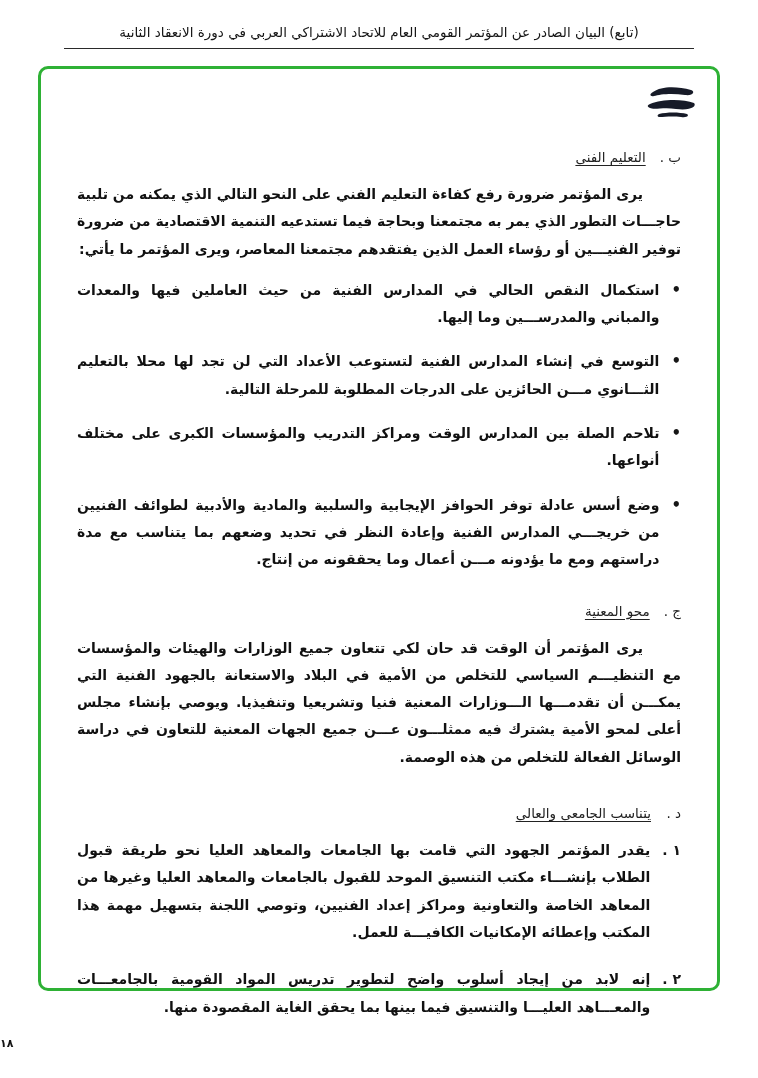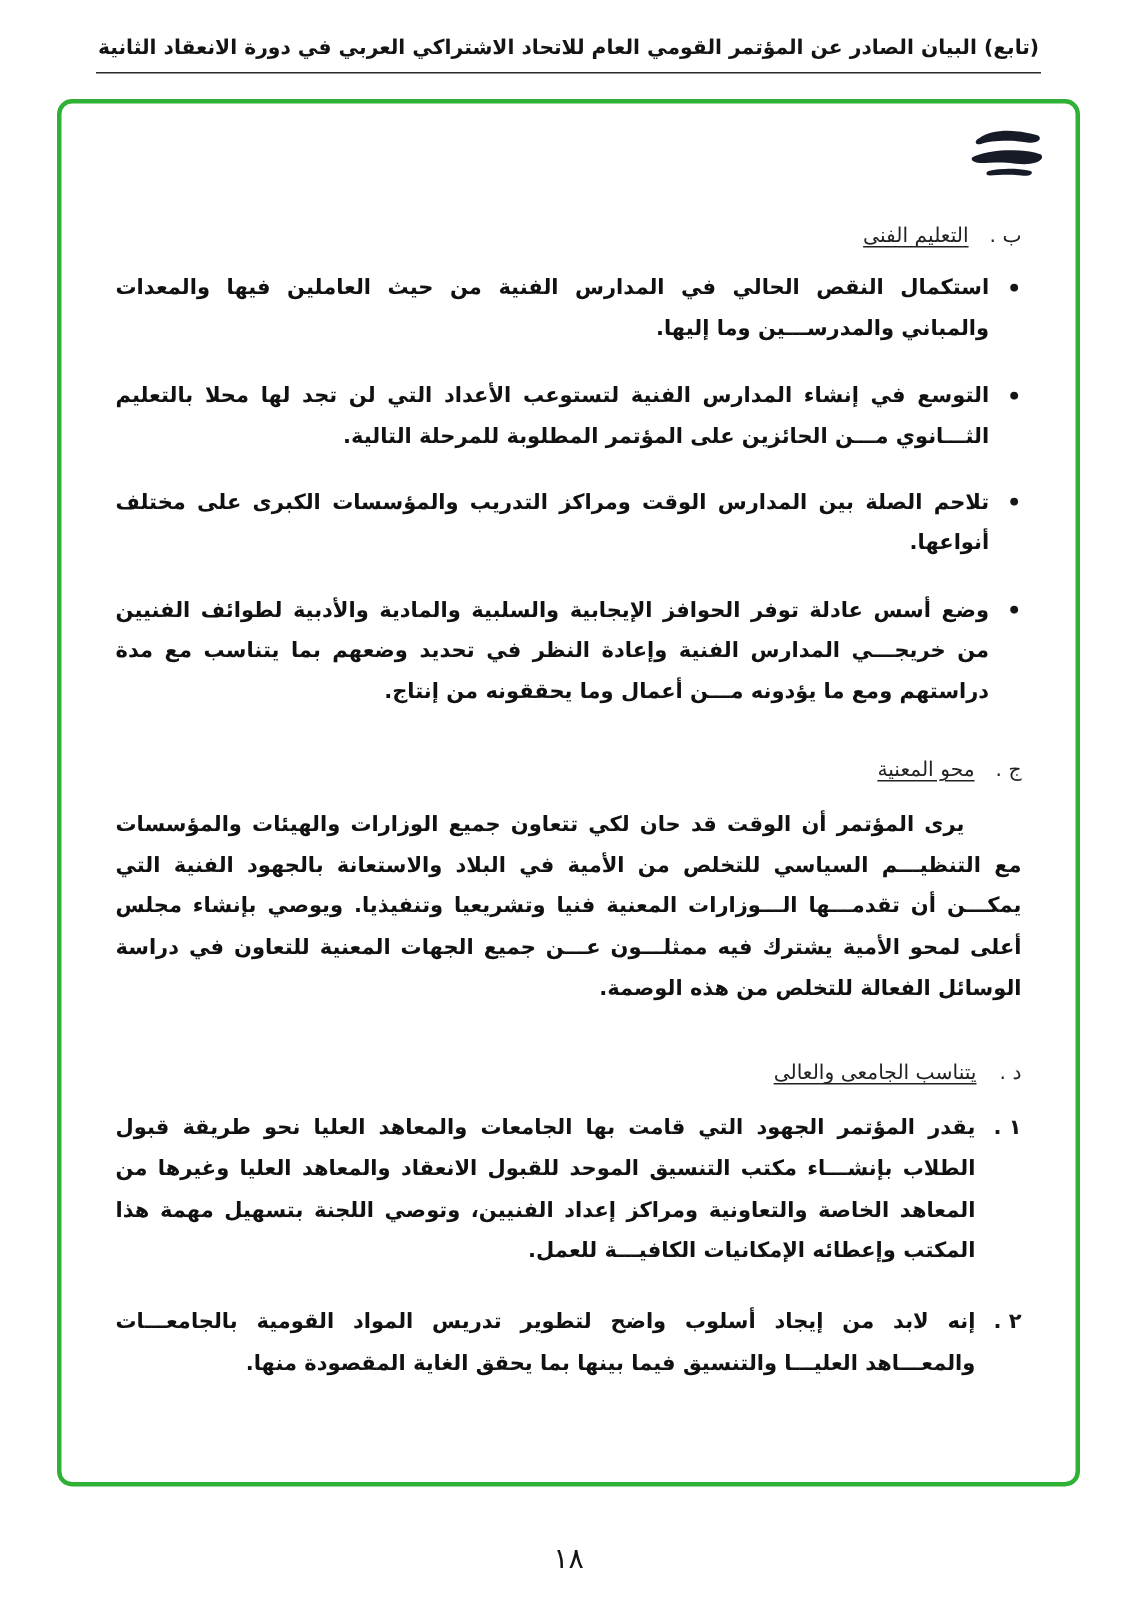--- a/index.html
+++ b/index.html
@@ -17,21 +17,21 @@
     direction: rtl;
     color: #161616;
   }
   .page-header {
     position: absolute;
     top: 24px;
     left: 0;
     right: 0;
     text-align: center;
     font-size: 13.5px;
-    font-weight: bold;
+    font-weight: normal;
     color: #141414;
   }
   .header-rule {
     position: absolute;
     top: 48px;
     left: 64px;
     right: 64px;
     border-top: 1.6px solid #2a2a2a;
   }
   .frame {
@@ -104,23 +104,23 @@
     font-size: 14px;
     line-height: 1.95;
     white-space: nowrap;
   }
   .num-body { flex: 1 1 auto; }
   .page-number {
     position: absolute;
     bottom: 28px;
     left: 0;
     right: 0;
-    text-align: center;
-    font-size: 19px;
-    font-weight: normal;
+    text-align: left;
+    font-size: 11px;
+    font-weight: bold;
     color: #141414;
   }
 </style>
 </head>
 <body>
 
 <div class="page">
 
   <div class="page-header">(تابع) البيان الصادر عن المؤتمر القومي العام للاتحاد الاشتراكي العربي في دورة الانعقاد الثانية</div>
   <div class="header-rule"></div>
@@ -133,29 +133,30 @@
         <path d="M5 19 C17 14, 38 14, 49 18 C52 21, 46 26, 31 24 C19 22, 9 25, 5 23 C2 22, 2 20, 5 19 Z" fill="#171b28"></path>
         <path d="M14 29 C22 27, 34 27, 42 29 C44 30, 43 33, 36 32 C27 31, 19 32, 15 32 C12 32, 12 30, 14 29 Z" fill="#171b28"></path>
       </svg>
     </div>
 
     <div class="section-heading heading-b">
       <span class="sec-letter">ب .</span>
       <span class="sec-title">التعليم الفنى</span>
     </div>
 
+    <p class="body-text para">يرى المؤتمر ضرورة رفع كفاءة التعليم الفني على النحو التالي الذي يمكنه من تلبية حاجـــات التطور الذي يمر به مجتمعنا وبحاجة فيما تستدعيه التنمية الاقتصادية من ضرورة توفير الفنيـــين أو رؤساء العمل الذين يفتقدهم مجتمعنا المعاصر، ويرى المؤتمر ما يأتي:</p>
 
     <div class="bullets">
       <div class="bullet-item">
         <span class="bullet-glyph">•</span>
         <div class="bullet-body body-text">استكمال النقص الحالي في المدارس الفنية من حيث العاملين فيها والمعدات والمباني والمدرســـين وما إليها.</div>
       </div>
       <div class="bullet-item">
         <span class="bullet-glyph">•</span>
-        <div class="bullet-body body-text">التوسع في إنشاء المدارس الفنية لتستوعب الأعداد التي لن تجد لها محلا بالتعليم الثـــانوي مـــن الحائزين على المؤتمر المطلوبة للمرحلة التالية.</div>
+        <div class="bullet-body body-text">التوسع في إنشاء المدارس الفنية لتستوعب الأعداد التي لن تجد لها محلا بالتعليم الثـــانوي مـــن الحائزين على الدرجات المطلوبة للمرحلة التالية.</div>
       </div>
       <div class="bullet-item">
         <span class="bullet-glyph">•</span>
         <div class="bullet-body body-text">تلاحم الصلة بين المدارس الوقت ومراكز التدريب والمؤسسات الكبرى على مختلف أنواعها.</div>
       </div>
       <div class="bullet-item">
         <span class="bullet-glyph">•</span>
         <div class="bullet-body body-text">وضع أسس عادلة توفر الحوافز الإيجابية والسلبية والمادية والأدبية لطوائف الفنيين من خريجـــي المدارس الفنية وإعادة النظر في تحديد وضعهم بما يتناسب مع مدة دراستهم ومع ما يؤدونه مـــن أعمال وما يحققونه من إنتاج.</div>
       </div>
     </div>
@@ -168,21 +169,21 @@
     <p class="body-text para">يرى المؤتمر أن الوقت قد حان لكي تتعاون جميع الوزارات والهيئات والمؤسسات مع التنظيـــم السياسي للتخلص من الأمية في البلاد والاستعانة بالجهود الفنية التي يمكـــن أن تقدمـــها الـــوزارات المعنية فنيا وتشريعيا وتنفيذيا. ويوصي بإنشاء مجلس أعلى لمحو الأمية يشترك فيه ممثلـــون عـــن جميع الجهات المعنية للتعاون في دراسة الوسائل الفعالة للتخلص من هذه الوصمة.</p>
 
     <div class="section-heading heading-d">
       <span class="sec-letter">د .</span>
       <span class="sec-title">يتناسب الجامعى والعالى</span>
     </div>
 
     <div class="num-list">
       <div class="num-item">
         <span class="num-glyph">١ .</span>
-        <div class="num-body body-text">يقدر المؤتمر الجهود التي قامت بها الجامعات والمعاهد العليا نحو طريقة قبول الطلاب بإنشـــاء مكتب التنسيق الموحد للقبول الانعقاد والمعاهد العليا وغيرها من المعاهد الخاصة والتعاونية ومراكز إعداد الفنيين، وتوصي اللجنة بتسهيل مهمة هذا المكتب وإعطائه الإمكانيات الكافيـــة للعمل.</div>
+        <div class="num-body body-text">يقدر المؤتمر الجهود التي قامت بها الجامعات والمعاهد العليا نحو طريقة قبول الطلاب بإنشـــاء مكتب التنسيق الموحد للقبول بالجامعات والمعاهد العليا وغيرها من المعاهد الخاصة والتعاونية ومراكز إعداد الفنيين، وتوصي اللجنة بتسهيل مهمة هذا المكتب وإعطائه الإمكانيات الكافيـــة للعمل.</div>
       </div>
       <div class="num-item">
         <span class="num-glyph">٢ .</span>
         <div class="num-body body-text">إنه لابد من إيجاد أسلوب واضح لتطوير تدريس المواد القومية بالجامعـــات والمعـــاهد العليـــا والتنسيق فيما بينها بما يحقق الغاية المقصودة منها.</div>
       </div>
     </div>
 
   </div>
 
   <div class="page-number">١٨</div>

